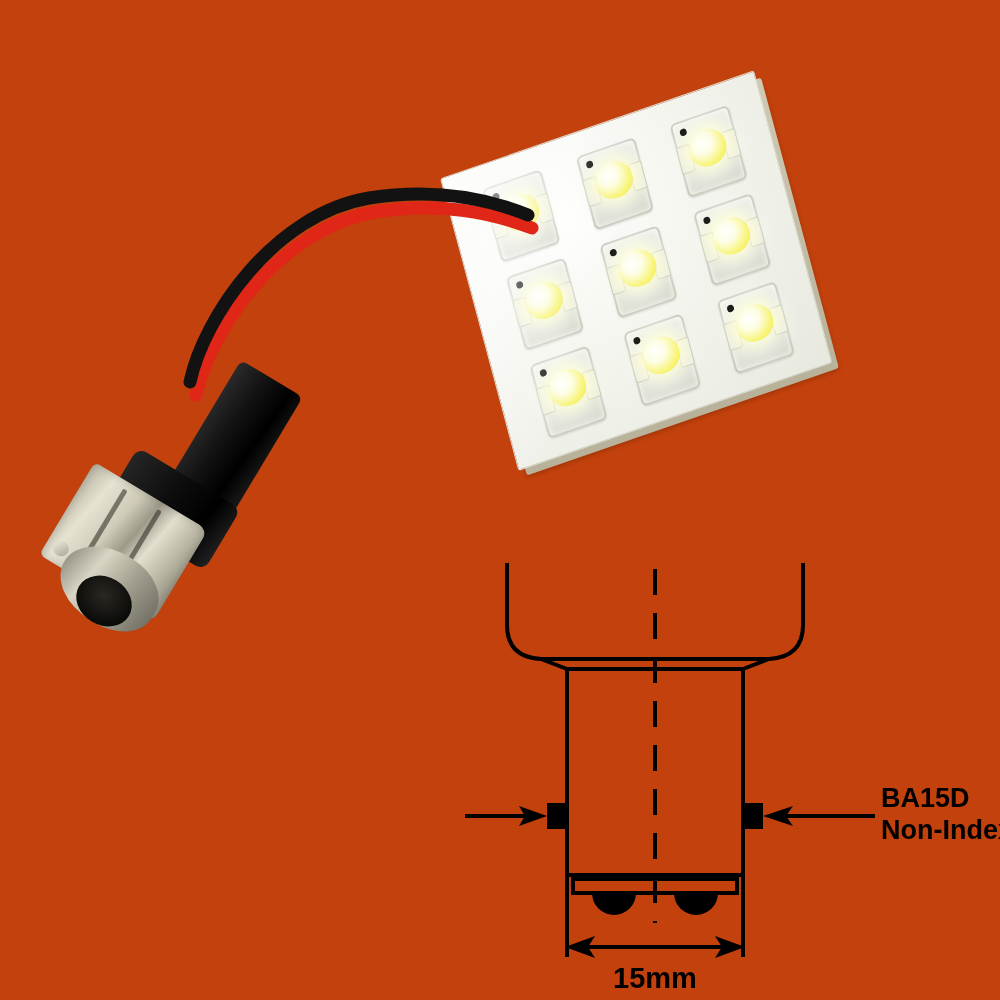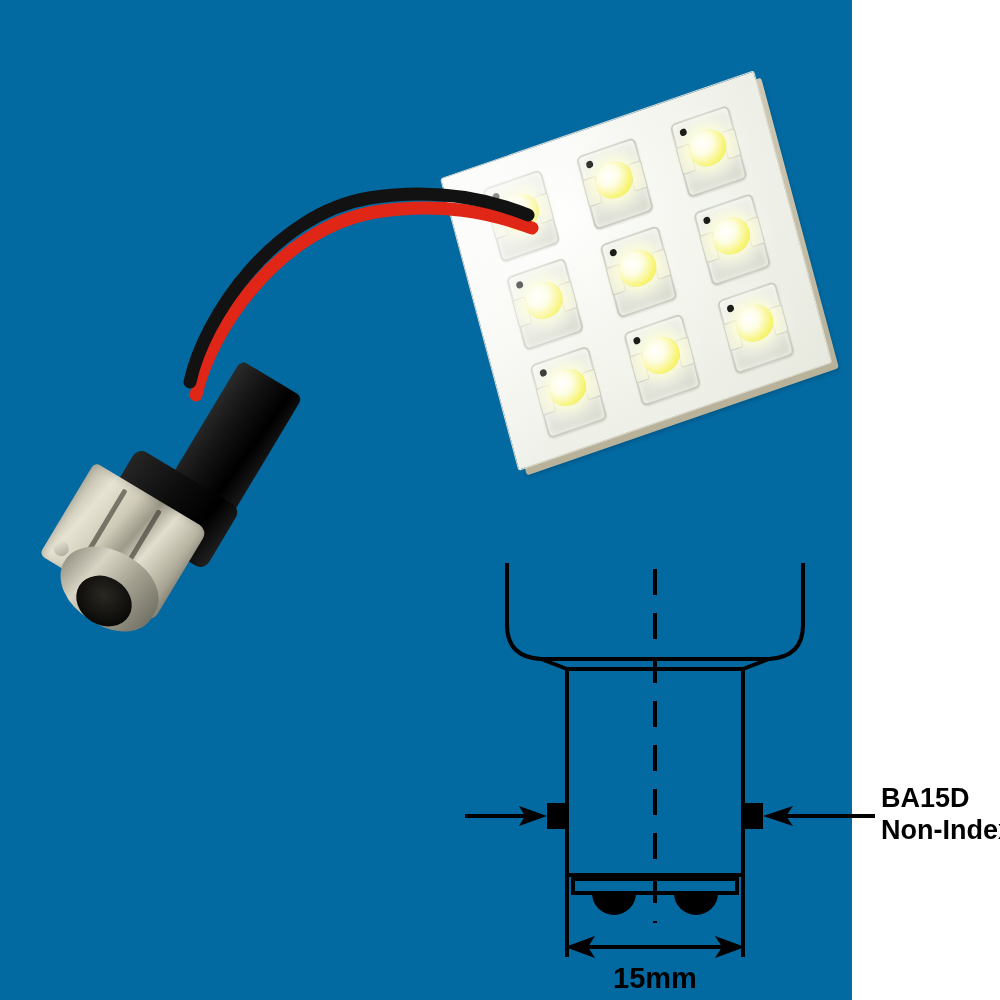--- a/index.html
+++ b/index.html
@@ -1,19 +1,19 @@
 <!DOCTYPE html>
 <html><head>
 <meta charset="utf-8">
 <style>
   html,body{margin:0;padding:0;background:#ffffff;}
   body{width:1000px;height:1000px;position:relative;overflow:hidden;
        font-family:"Liberation Sans","DejaVu Sans",sans-serif;}
 
-  #stage{position:absolute;inset:0;width:852px;height:1000px;background:#0369a1;}
+  #stage{position:absolute;inset:0;width:1000px;height:1000px;background:#c2410c;}
 
   
   #product-photo{position:absolute;left:0;top:0;width:920px;height:680px;}
 
   
   #led-panel{
     position:absolute;left:470px;top:120px;width:330px;height:300px;
     transform:rotate(-19deg) skewX(-4deg);
     transform-origin:50% 50%;
   }

